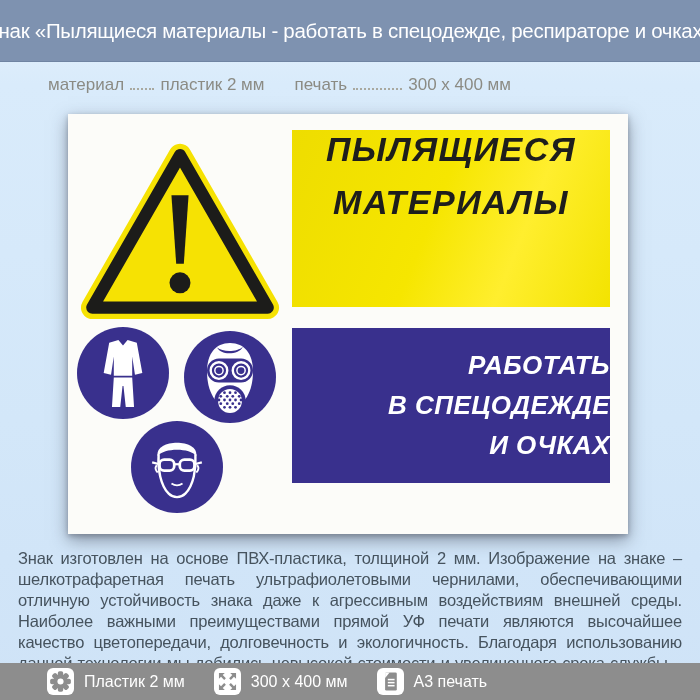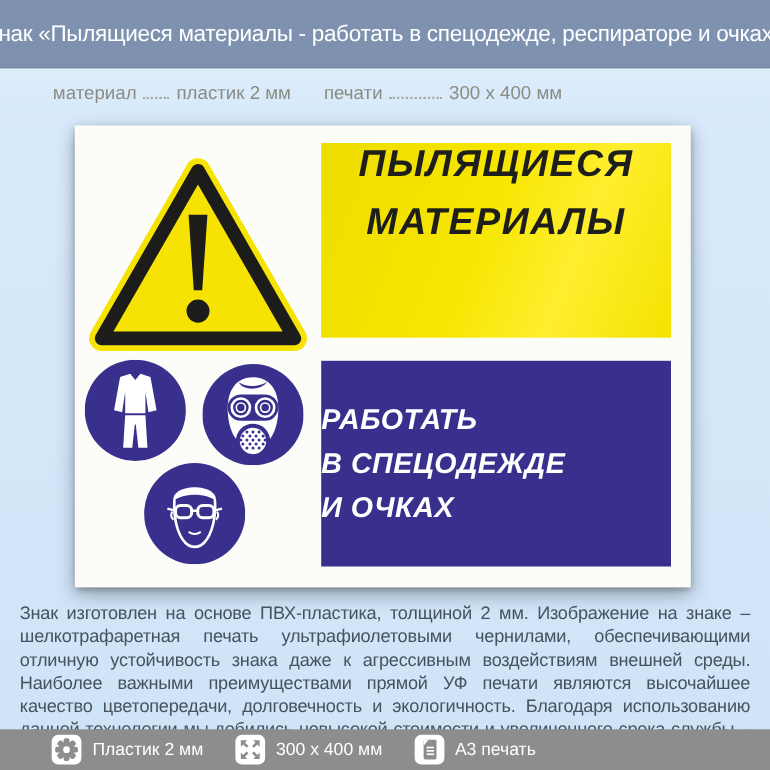--- a/index.html
+++ b/index.html
@@ -36,23 +36,23 @@
   .yellow-panel {
     position:absolute; left:224px; top:16px; width:318px; height:177px;
     background:linear-gradient(112deg,#eedd00 0%,#f6e600 45%,#ffee2e 70%,#f3e300 100%);
     display:flex; flex-direction:column; align-items:center; gap:14px;
   }
   .yellow-panel .wline {
     font-style:italic; font-weight:700; font-size:34px; letter-spacing:1.5px;
     color:#1e1e1c; white-space:nowrap;
   }
   .blue-panel {
-    position:absolute; left:224px; top:214px; width:318px; height:187px;
+    position:absolute; left:224px; top:214px; width:318px; height:155px;
     background:#39308d;
-    display:flex; flex-direction:column; align-items:flex-start; justify-content:center; gap:9px;
+    display:flex; flex-direction:column; align-items:flex-end; justify-content:center; gap:9px;
   }
   .blue-panel .iline {
     font-style:italic; font-weight:700; font-size:26px; letter-spacing:0.5px;
     color:#ffffff; white-space:nowrap;
   }
   .ppe { position:absolute; width:92px; height:92px; }
   .ppe-suit { left:9px;  top:213px; }
   .ppe-mask { left:116px; top:217px; }
   .ppe-goggles { left:63px; top:307px; }
   
@@ -83,21 +83,21 @@
     <div class="title">Знак «Пылящиеся материалы - работать в спецодежде, респираторе и очках»</div>
   </div>
 
   <div class="specs">
     <div class="spec-group">
       <span>материал</span>
       <span class="spec-dots"></span>
       <span>пластик 2 мм</span>
     </div>
     <div class="spec-group">
-      <span>печати</span>
+      <span>печать</span>
       <span class="spec-dots"></span>
       <span>300 x 400 мм</span>
     </div>
   </div>
 
   <div class="sign-card">
 
     <div class="triangle-wrap">
       <svg width="200" height="183" viewBox="0 0 210 192" xmlns="http://www.w3.org/2000/svg">
         <polygon points="105,18 197,178 13,178" fill="#f6e203" stroke="#f6e203" stroke-width="24" stroke-linejoin="round"></polygon>

